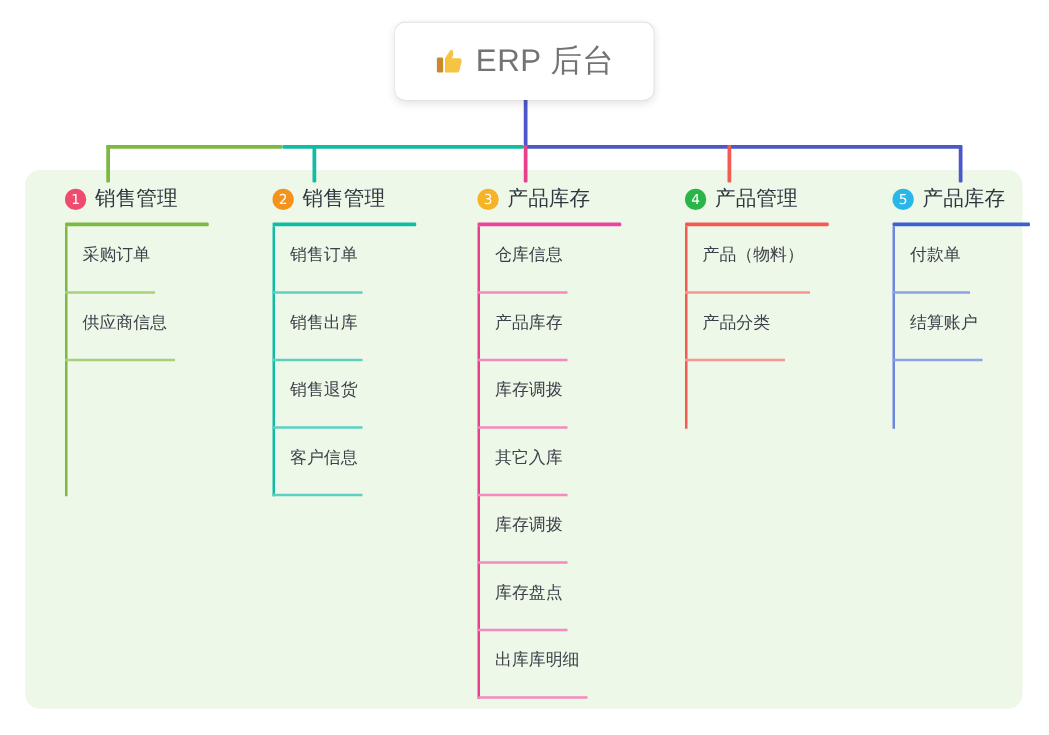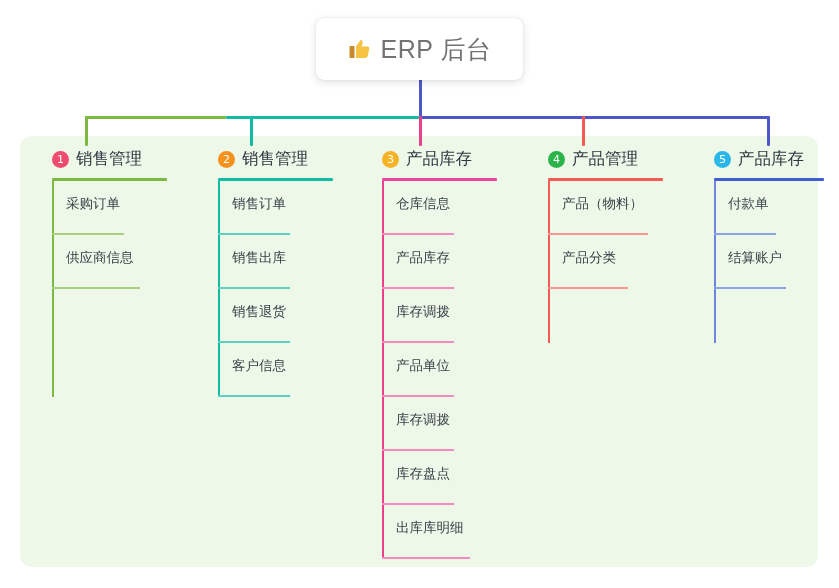--- a/index.html
+++ b/index.html
@@ -141,21 +141,21 @@
           </div>
           <div class="item">
             <span class="item-label">产品库存</span>
             <div class="item-rule" style="background: rgb(243, 139, 192); width: 72px;"></div>
           </div>
           <div class="item">
             <span class="item-label">库存调拨</span>
             <div class="item-rule" style="background: rgb(243, 139, 192); width: 72px;"></div>
           </div>
           <div class="item">
-            <span class="item-label">产品单位</span>
+            <span class="item-label">其它入库</span>
             <div class="item-rule" style="background: rgb(243, 139, 192); width: 72px;"></div>
           </div>
           <div class="item">
             <span class="item-label">库存调拨</span>
             <div class="item-rule" style="background: rgb(243, 139, 192); width: 72px;"></div>
           </div>
           <div class="item">
             <span class="item-label">库存盘点</span>
             <div class="item-rule" style="background: rgb(243, 139, 192); width: 72px;"></div>
           </div>

